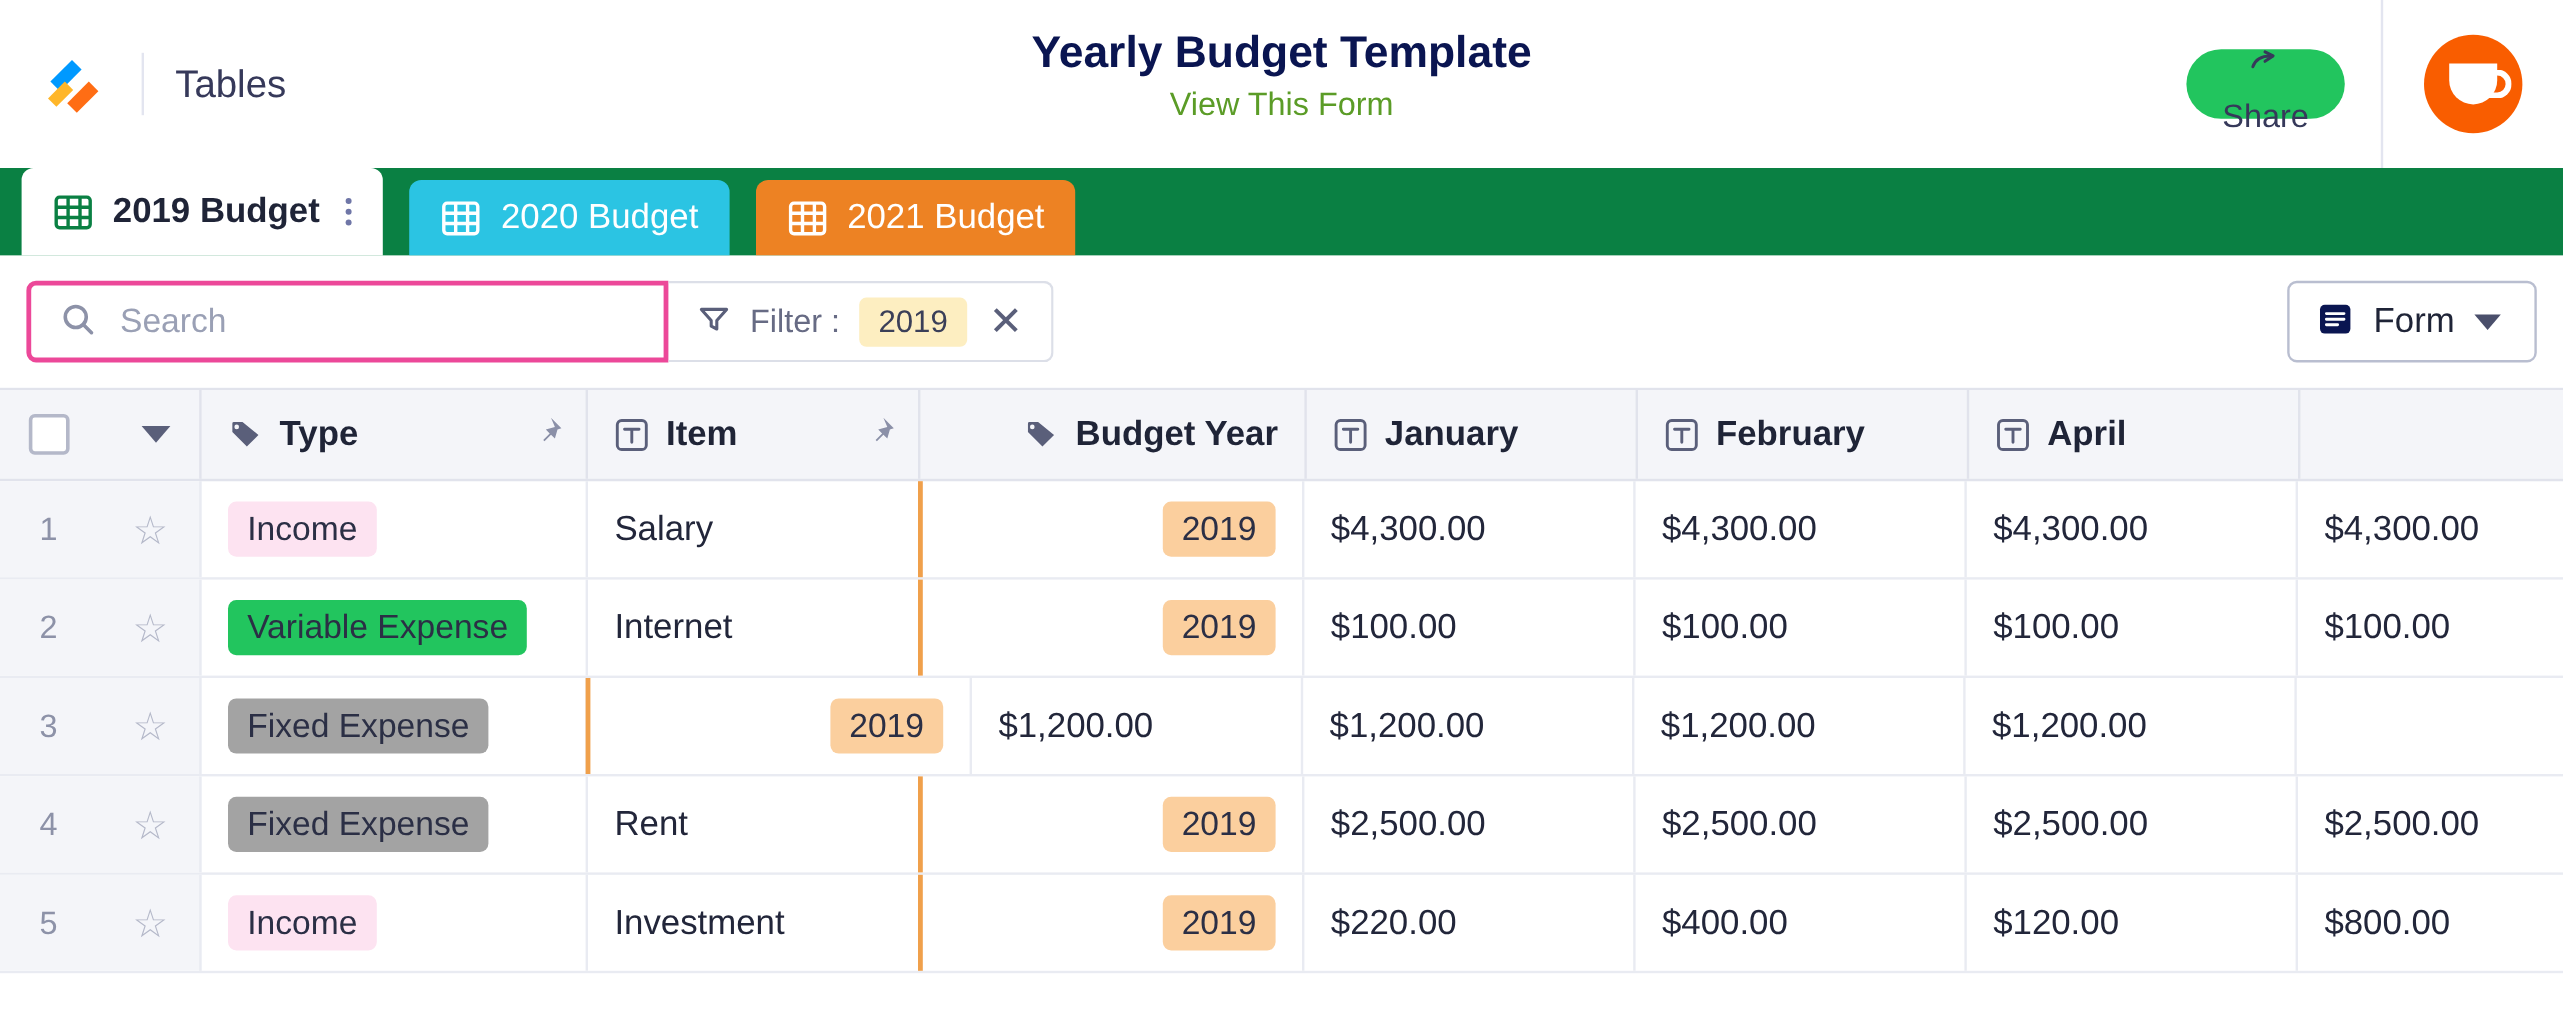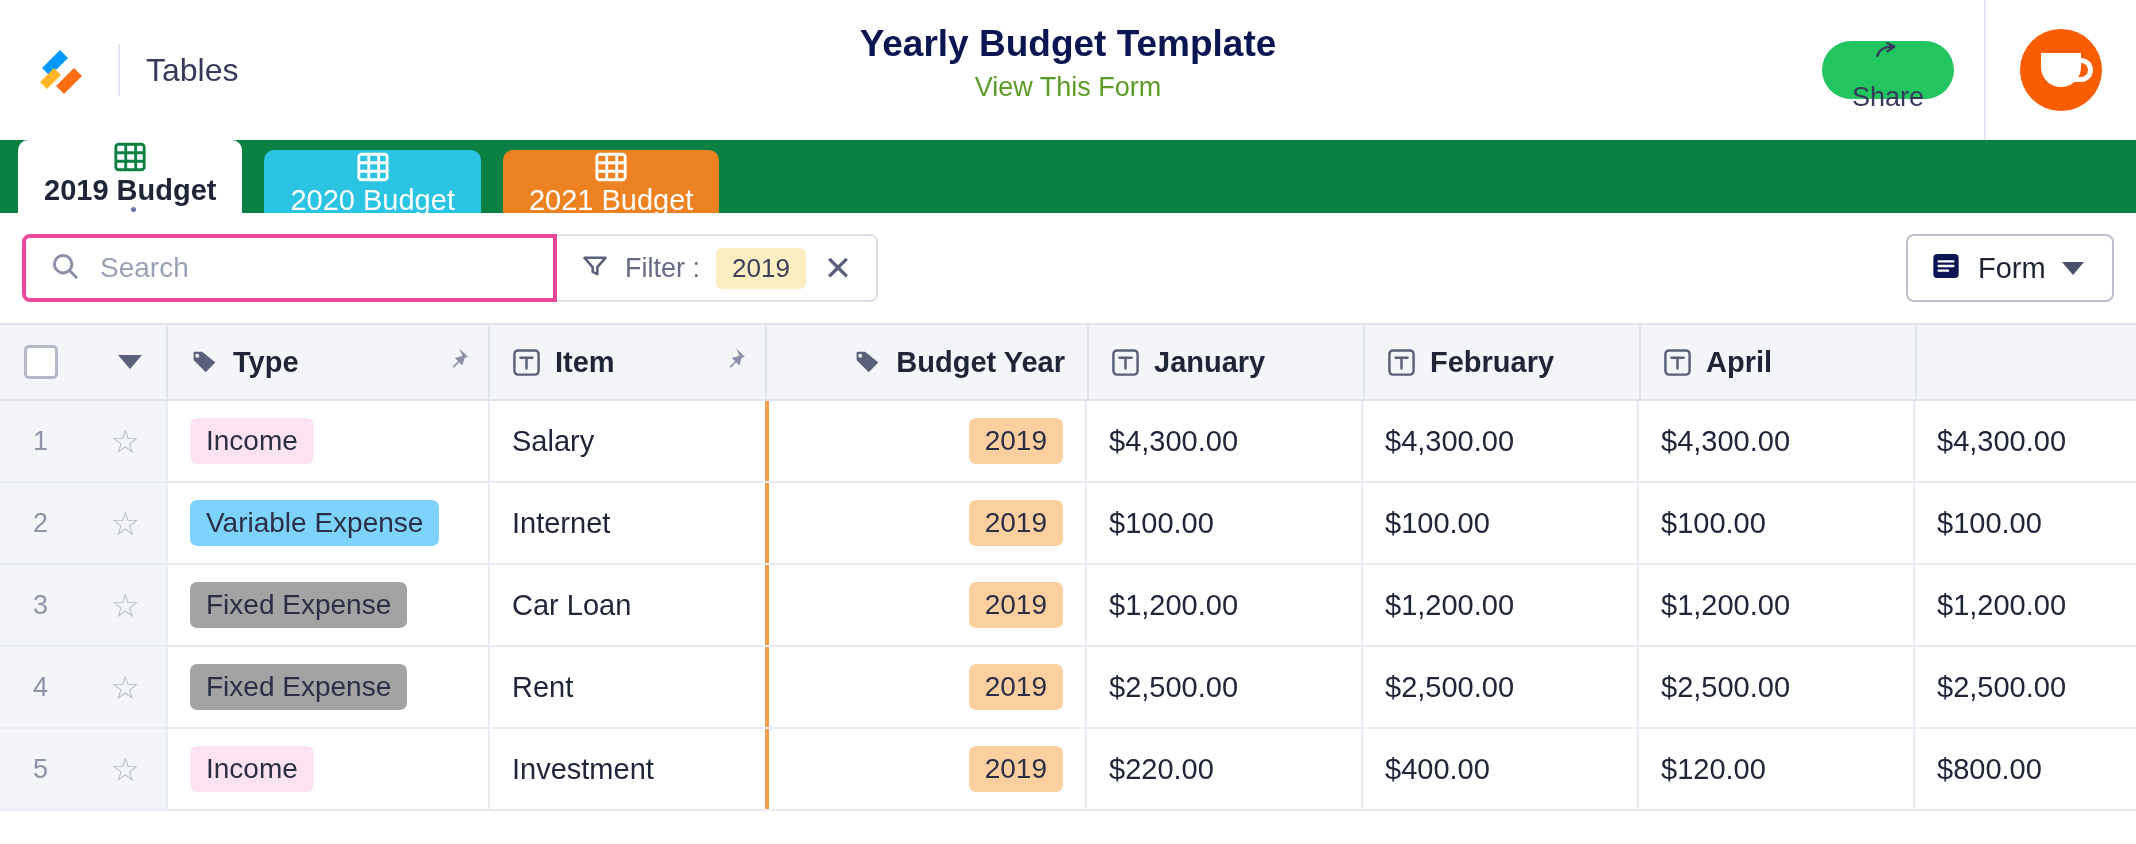--- a/index.html
+++ b/index.html
@@ -120,27 +120,27 @@
     background: #0a8043;
     display: flex;
     align-items: flex-end;
     padding-left: 18px;
     position: relative;
   }
   .tab {
     height: 63px;
     display: flex;
     align-items: center;
+    gap: 16px;
     padding: 0 26px;
     border-radius: 10px 10px 0 0;
     font-size: 29px;
     color: #ffffff;
     cursor: pointer;
     white-space: nowrap;
-    flex-direction: column;
   }
   .tab.active {
     background: #ffffff;
     color: #1f2437;
     font-weight: bold;
     height: 73px;
   }
   .tab .grid-ico { width: 34px; height: 34px; flex: none; }
   .tab-2 { background: #2bc4e3; margin-left: 22px; }
   .tab-3 { background: #ed8223; margin-left: 22px; }
@@ -294,21 +294,21 @@
     cursor: pointer;
   }
   .hdr-chev { width: 0; height: 0; border-left: 12px solid transparent; border-right: 12px solid transparent; border-top: 14px solid #5a5f7a; cursor: pointer; }
   .tag {
     font-size: 28px;
     padding: 7px 16px;
     border-radius: 7px;
     white-space: nowrap;
   }
   .tag-income { background: #fde3f1; color: #2b2f45; }
-  .tag-var    { background: #7dd3fc; color: #2b2f45; }
+  .tag-var    { background: #22c55e; color: #2b2f45; }
   .tag-fixed  { background: #a3a3a3; color: #2b2f45; }
   .tag-year   { background: #fbcf9e; color: #2b2f45; }
   .year-cell { border-left: 4px solid #f0a04b; margin-left: -2px; }
   .ico-tag svg, .ico-txt svg { display:block; }
 </style>
 </head>
 <body>
 
 <div class="topbar">
 
@@ -535,21 +535,20 @@
   </div>
 
   <div class="row drow">
     <div class="dcell sel c-sel">
       <span class="rownum">3</span>
       <span class="star">☆</span>
     </div>
     <div class="dcell c-type">
       <span class="tag tag-fixed">Fixed Expense</span>
     </div>
-    <div class="dcell c-item">Car Loan</div>
     <div class="dcell c-year year-cell">
       <span class="tag tag-year">2019</span>
     </div>
     <div class="dcell c-mon">$1,200.00</div>
     <div class="dcell c-mon">$1,200.00</div>
     <div class="dcell c-mon">$1,200.00</div>
     <div class="dcell c-mon">$1,200.00</div>
   </div>
 
   <div class="row drow">

